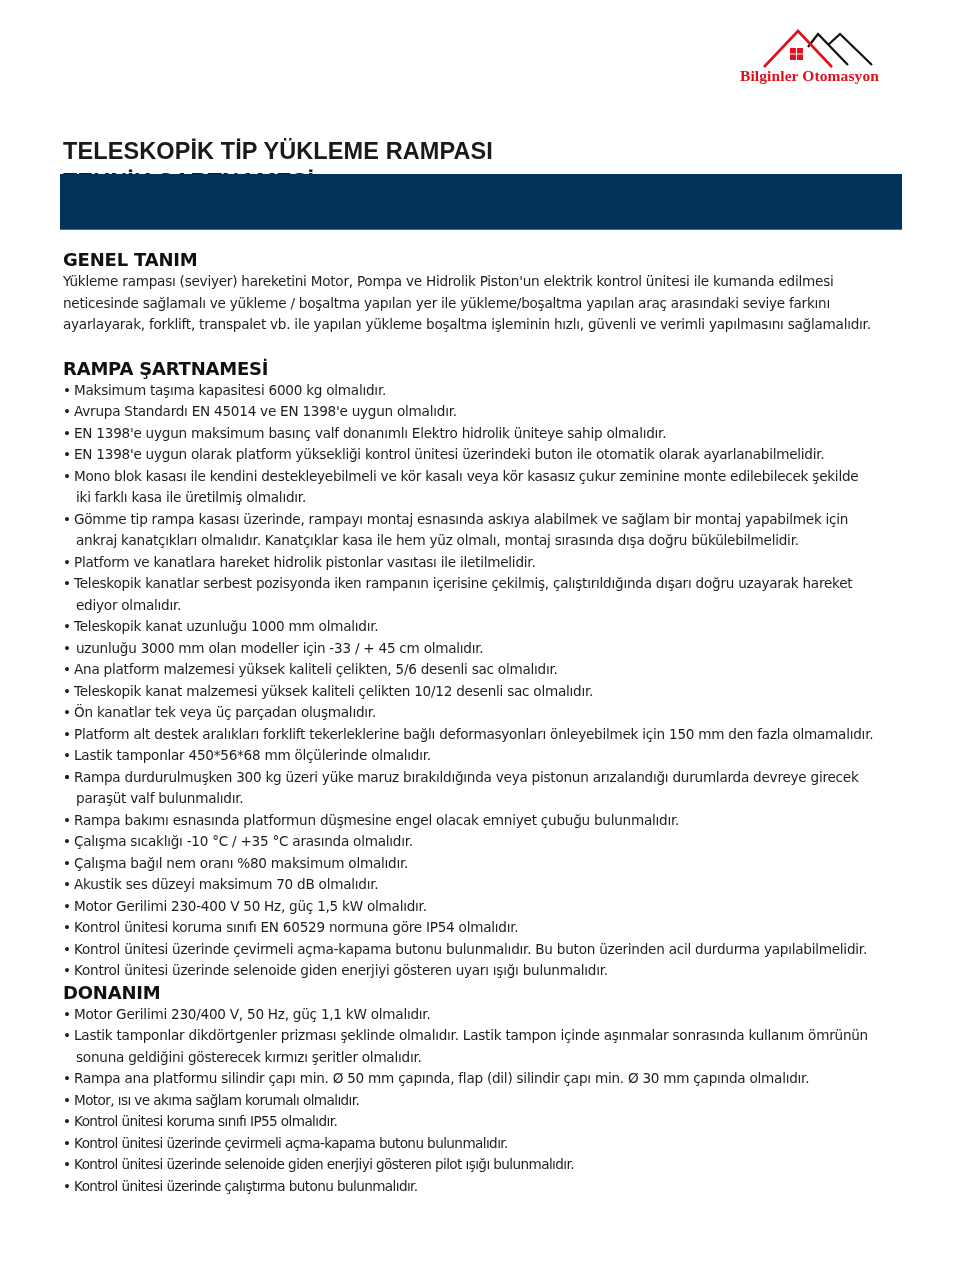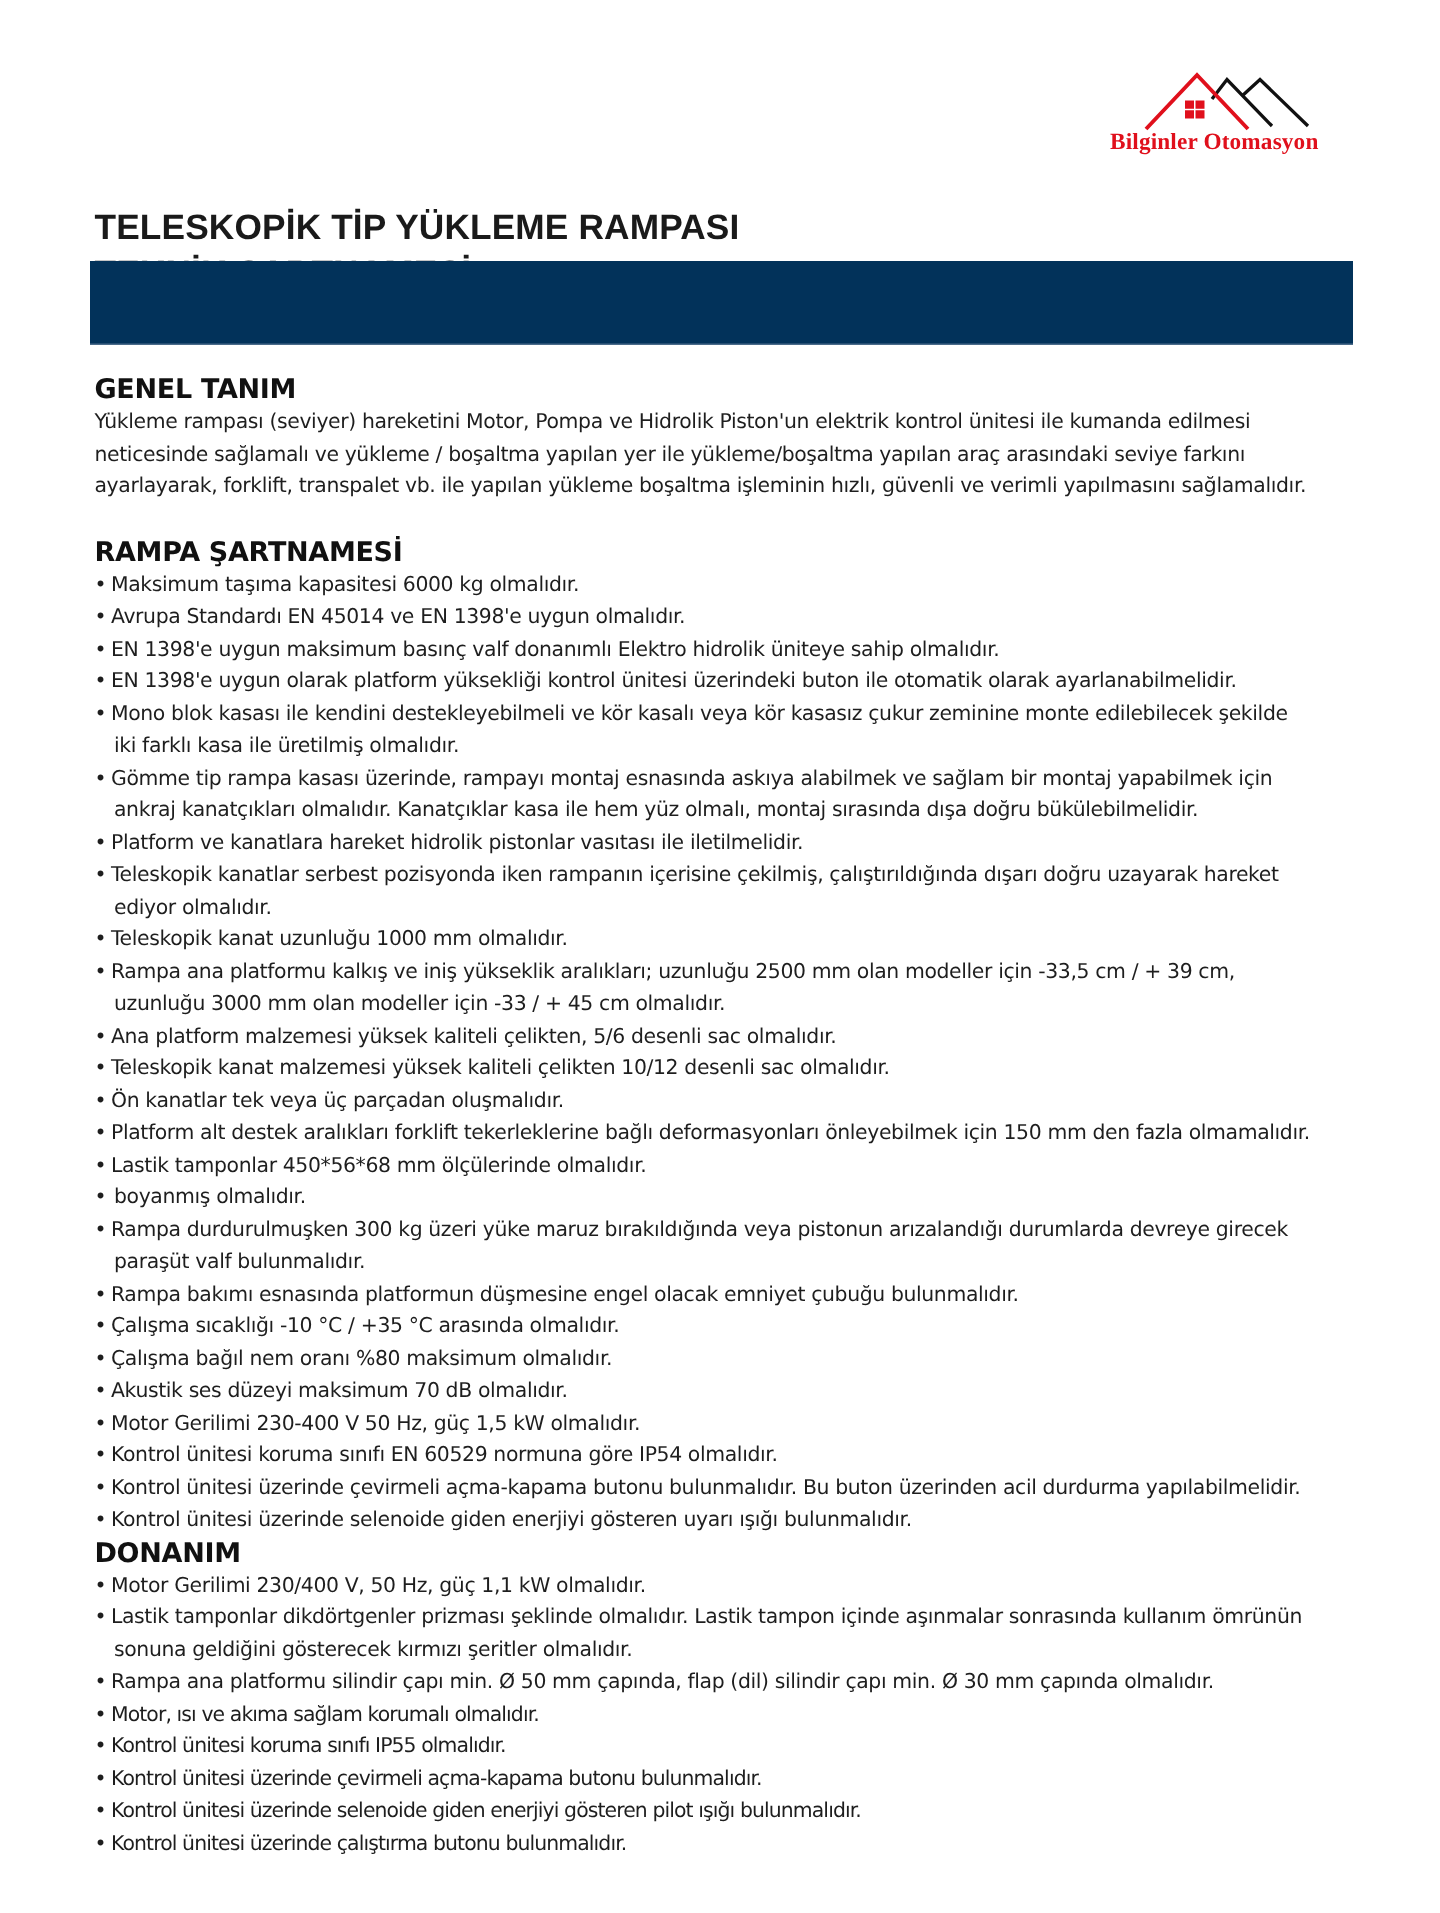--- a/index.html
+++ b/index.html
@@ -1,19 +1,19 @@
 <!DOCTYPE html>
 <html><head>
 <meta charset="utf-8">
 <style>
   * { margin: 0; padding: 0; box-sizing: border-box; }
   html, body { width: 960px; height: 1275px; background: #ffffff; overflow: hidden; }
   body { position: relative; font-family: "DejaVu Sans", sans-serif; color: #1a1a1a; }
 
-  .logo { position: absolute; left: 736px; top: 44px; width: 170px; height: 62px; }
+  .logo { position: absolute; left: 736px; top: 25px; width: 170px; height: 62px; }
   .logo svg { position: absolute; left: 0; top: 0; }
   .logo-text {
     position: absolute; left: 4px; top: 42px; width: 170px;
     font-family: "Liberation Serif", serif; font-weight: bold;
     font-size: 15.5px; color: #e0101c; white-space: nowrap; letter-spacing: 0.1px;
   }
 
   .title {
     position: absolute; left: 63px; top: 108px;
     font-family: "Liberation Sans", sans-serif; font-weight: bold;
@@ -120,21 +120,20 @@
           <span class="bullet">•</span>
           <div>Teleskopik kanatlar serbest pozisyonda iken rampanın içerisine çekilmiş, çalıştırıldığında dışarı doğru uzayarak hareket</div>
           <div class="cont">ediyor olmalıdır.</div>
         </li>
         <li>
           <span class="bullet">•</span>
           <div>Teleskopik kanat uzunluğu 1000 mm olmalıdır.</div>
         </li>
         <li>
           <span class="bullet">•</span>
-          <div>Rampa ana platformu kalkış ve iniş yükseklik aralıkları; uzunluğu 2500 mm olan modeller için -33,5 cm / + 39 cm,</div>
           <div class="cont">uzunluğu 3000 mm olan modeller için -33 / + 45 cm olmalıdır.</div>
         </li>
         <li>
           <span class="bullet">•</span>
           <div>Ana platform malzemesi yüksek kaliteli çelikten, 5/6 desenli sac olmalıdır.</div>
         </li>
         <li>
           <span class="bullet">•</span>
           <div>Teleskopik kanat malzemesi yüksek kaliteli çelikten 10/12 desenli sac olmalıdır.</div>
         </li>
@@ -145,21 +144,20 @@
         <li>
           <span class="bullet">•</span>
           <div>Platform alt destek aralıkları forklift tekerleklerine bağlı deformasyonları önleyebilmek için 150 mm den fazla olmamalıdır.</div>
         </li>
         <li>
           <span class="bullet">•</span>
           <div>Lastik tamponlar 450*56*68 mm ölçülerinde olmalıdır.</div>
         </li>
         <li>
           <span class="bullet">•</span>
-          <div class="cont">boyanmış olmalıdır.</div>
         </li>
         <li>
           <span class="bullet">•</span>
           <div>Rampa durdurulmuşken 300 kg üzeri yüke maruz bırakıldığında veya pistonun arızalandığı durumlarda devreye girecek</div>
           <div class="cont">paraşüt valf bulunmalıdır.</div>
         </li>
         <li>
           <span class="bullet">•</span>
           <div>Rampa bakımı esnasında platformun düşmesine engel olacak emniyet çubuğu bulunmalıdır.</div>
         </li>

